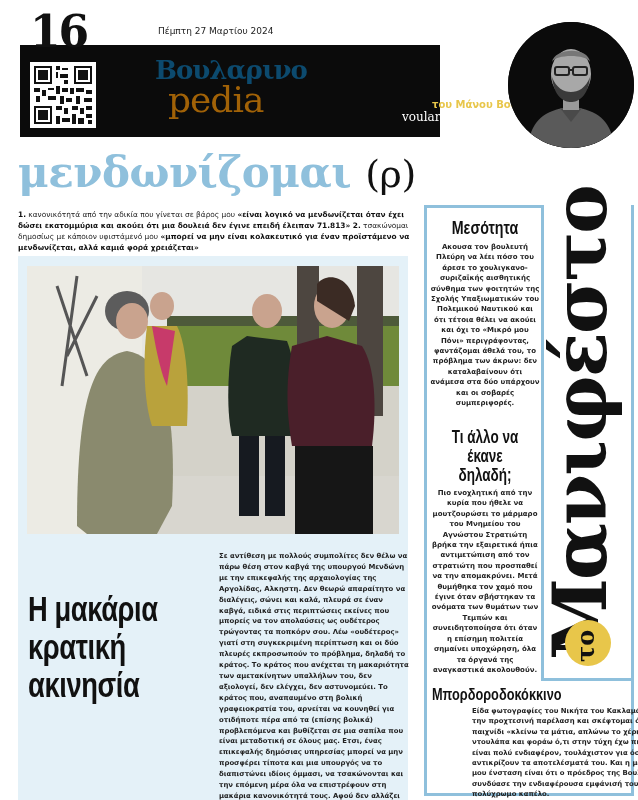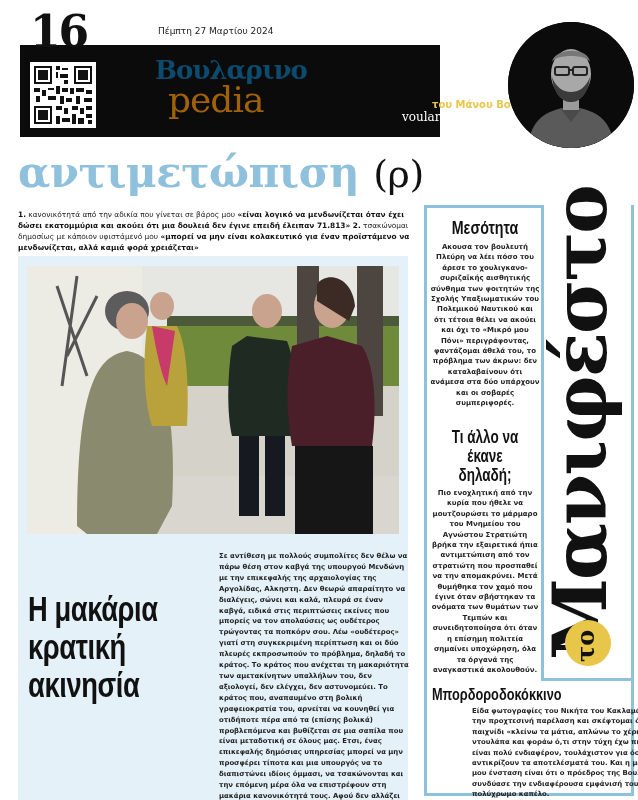--- a/index.html
+++ b/index.html
@@ -118,21 +118,21 @@
     <ellipse cx="63" cy="52" rx="20" ry="25" fill="#a8a8a8"></ellipse>
     <path d="M44 55 C46 75 56 80 63 80 C70 80 80 75 82 55 C78 66 70 70 63 70 C56 70 48 66 44 55 Z" fill="#3a3a3a"></path>
     <rect x="47" y="45" width="14" height="8" rx="2" fill="none" stroke="#222" stroke-width="2"></rect>
     <rect x="65" y="45" width="14" height="8" rx="2" fill="none" stroke="#222" stroke-width="2"></rect>
     <line x1="61" y1="48" x2="65" y2="48" stroke="#222" stroke-width="2"></line>
     <path d="M44 40 C46 26 80 24 82 40 C78 32 48 32 44 40 Z" fill="#777"></path>
   </svg>
 </div>
 
 <div class="abs headline">
-  <span>αντιμετώπιση</span>
+  <span>μενδωνίζομαι</span>
   <span class="suffix">(ρ)</span>
 </div>
 <div class="abs definition">
   <b>1.</b><span> κανονικότητά από την αδικία που γίνεται σε βάρος μου </span><b>«είναι λογικό να μενδωνίζεται όταν έχει δώσει εκατομμύρια και ακούει ότι μια δουλειά δεν έγινε επειδή έλειπαν 71.813»</b><b> 2.</b><span> τσακώνομαι δημοσίως με κάποιον υφιστάμενό μου </span><b>«μπορεί να μην είναι κολακευτικό για έναν προϊστάμενο να μενδωνίζεται, αλλά καμιά φορά χρειάζεται»</b>
 </div>
 
 <div class="abs panel"></div>
 <div class="abs photo">
   <svg width="372" height="268" viewBox="0 0 372 268">
     <rect width="372" height="268" fill="#e6e6e2"></rect>

